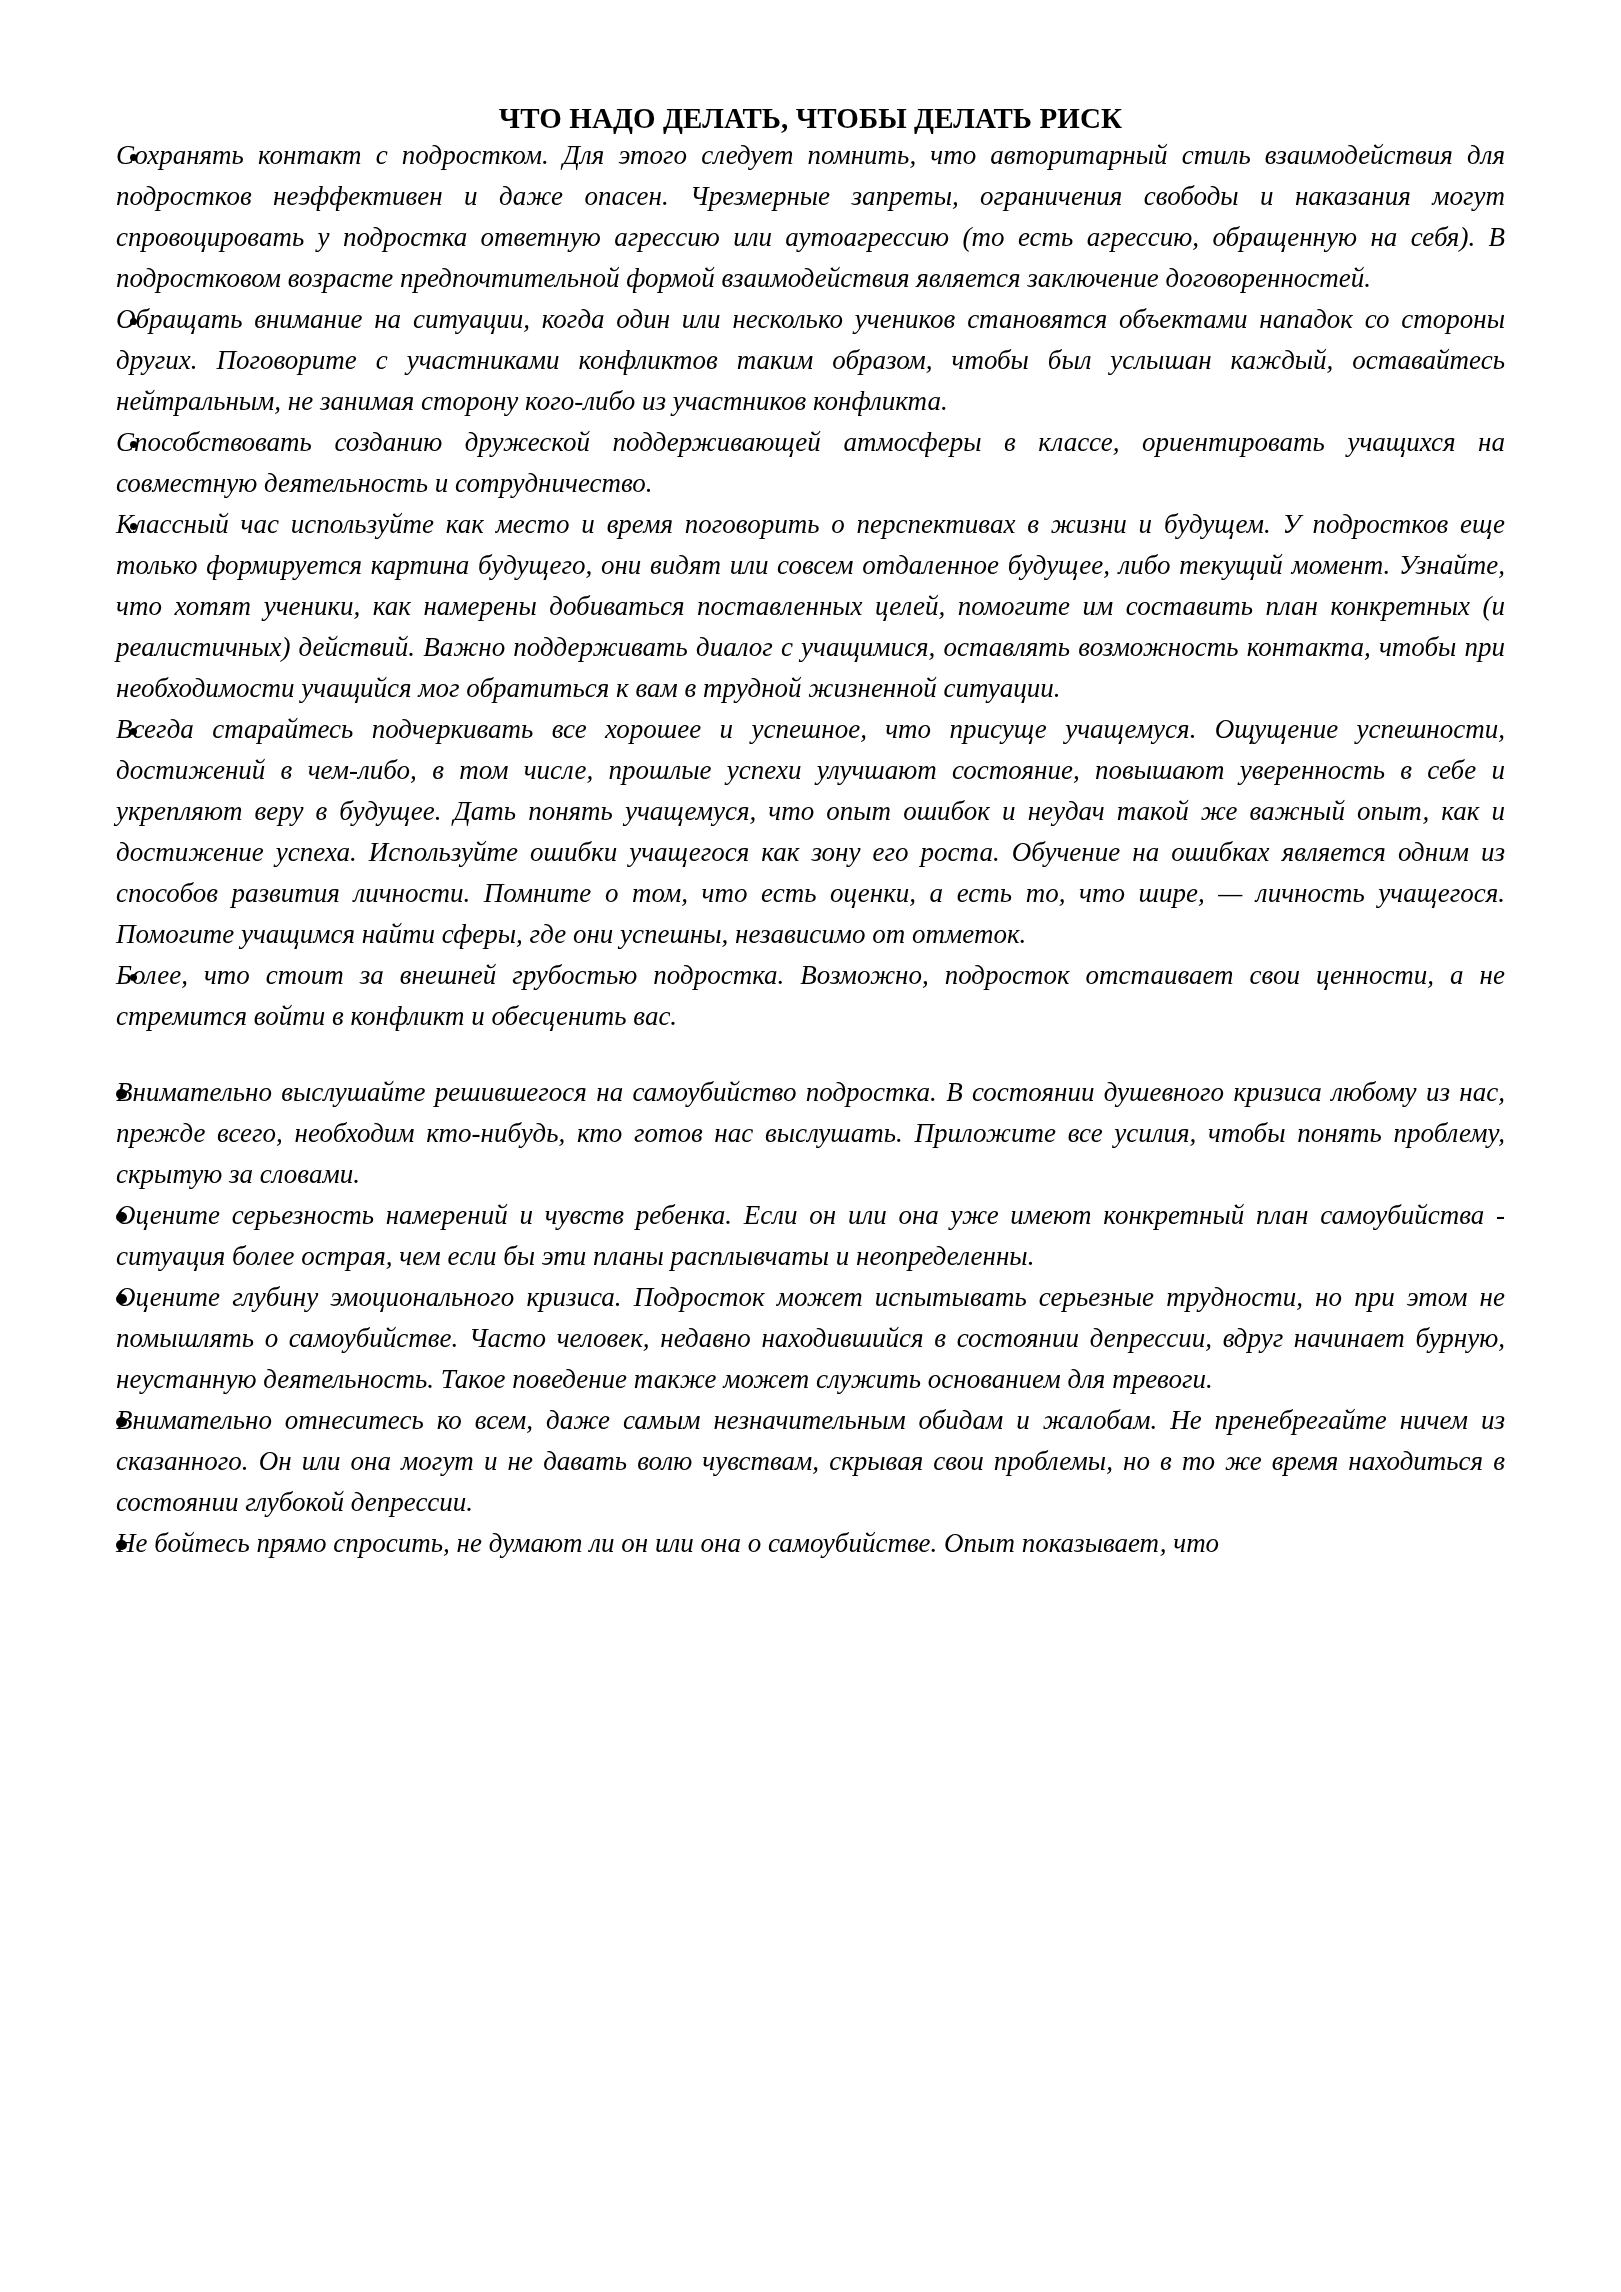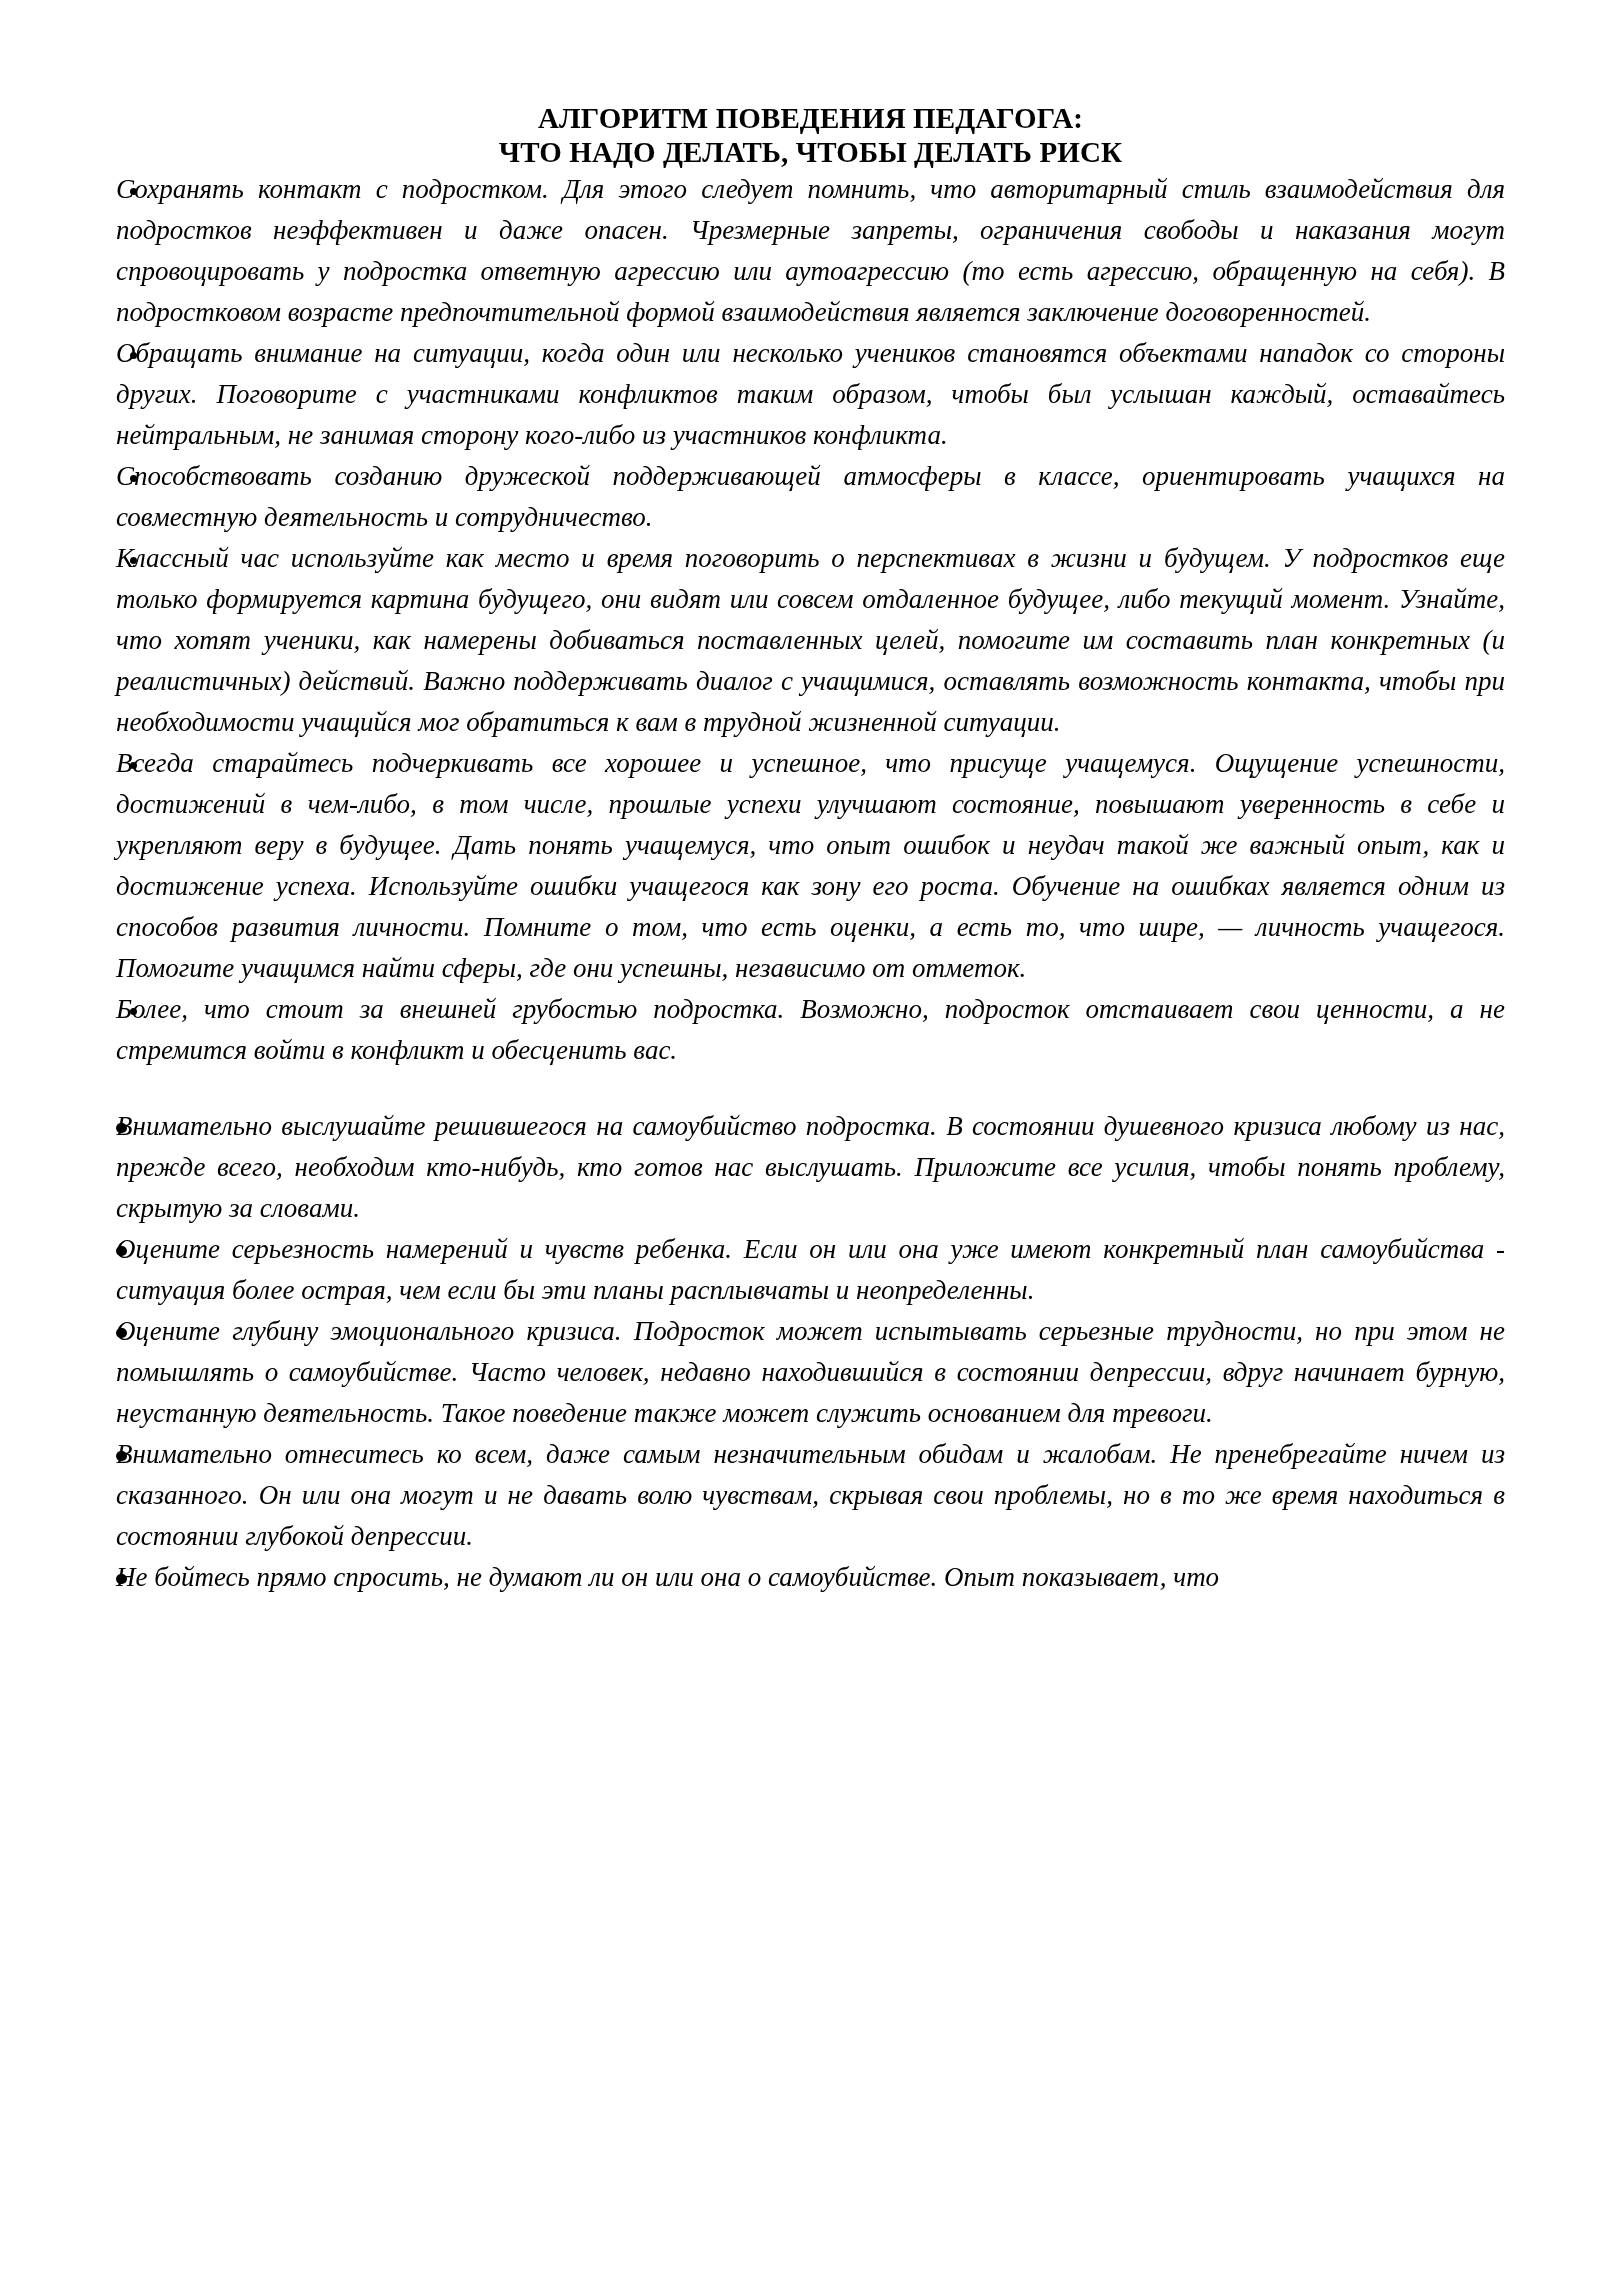--- a/index.html
+++ b/index.html
@@ -106,21 +106,20 @@
   }
   
   ul.bullets > li > .btxt::after { display: none; }
 </style>
 </head>
 <body>
 
 <div class="page">
 
   <h1 class="doc-title">
-    <span class="tline">АЛГОРИТМ ПОВЕДЕНИЯ ПЕДАГОГА:</span>
     <span class="tline">ЧТО НАДО ДЕЛАТЬ, ЧТОБЫ ДЕЛАТЬ РИСК</span>
   </h1>
 
   <ul class="bullets list-a">
     <li>
         <span class="btxt">Сохранять контакт с подростком. Для этого следует помнить, что авторитарный стиль взаимодействия для подростков неэффективен и даже опасен. Чрезмерные запреты, ограничения свободы и наказания могут спровоцировать у подростка ответную агрессию или аутоагрессию (то есть агрессию, обращенную на себя). В подростковом возрасте предпочтительной формой взаимодействия является заключение договоренностей.</span>
       </li>
     <li>
         <span class="btxt">Обращать внимание на ситуации, когда один или несколько учеников становятся объектами нападок со стороны других. Поговорите с участниками конфликтов таким образом, чтобы был услышан каждый, оставайтесь нейтральным, не занимая сторону кого-либо из участников конфликта.</span>
       </li>

